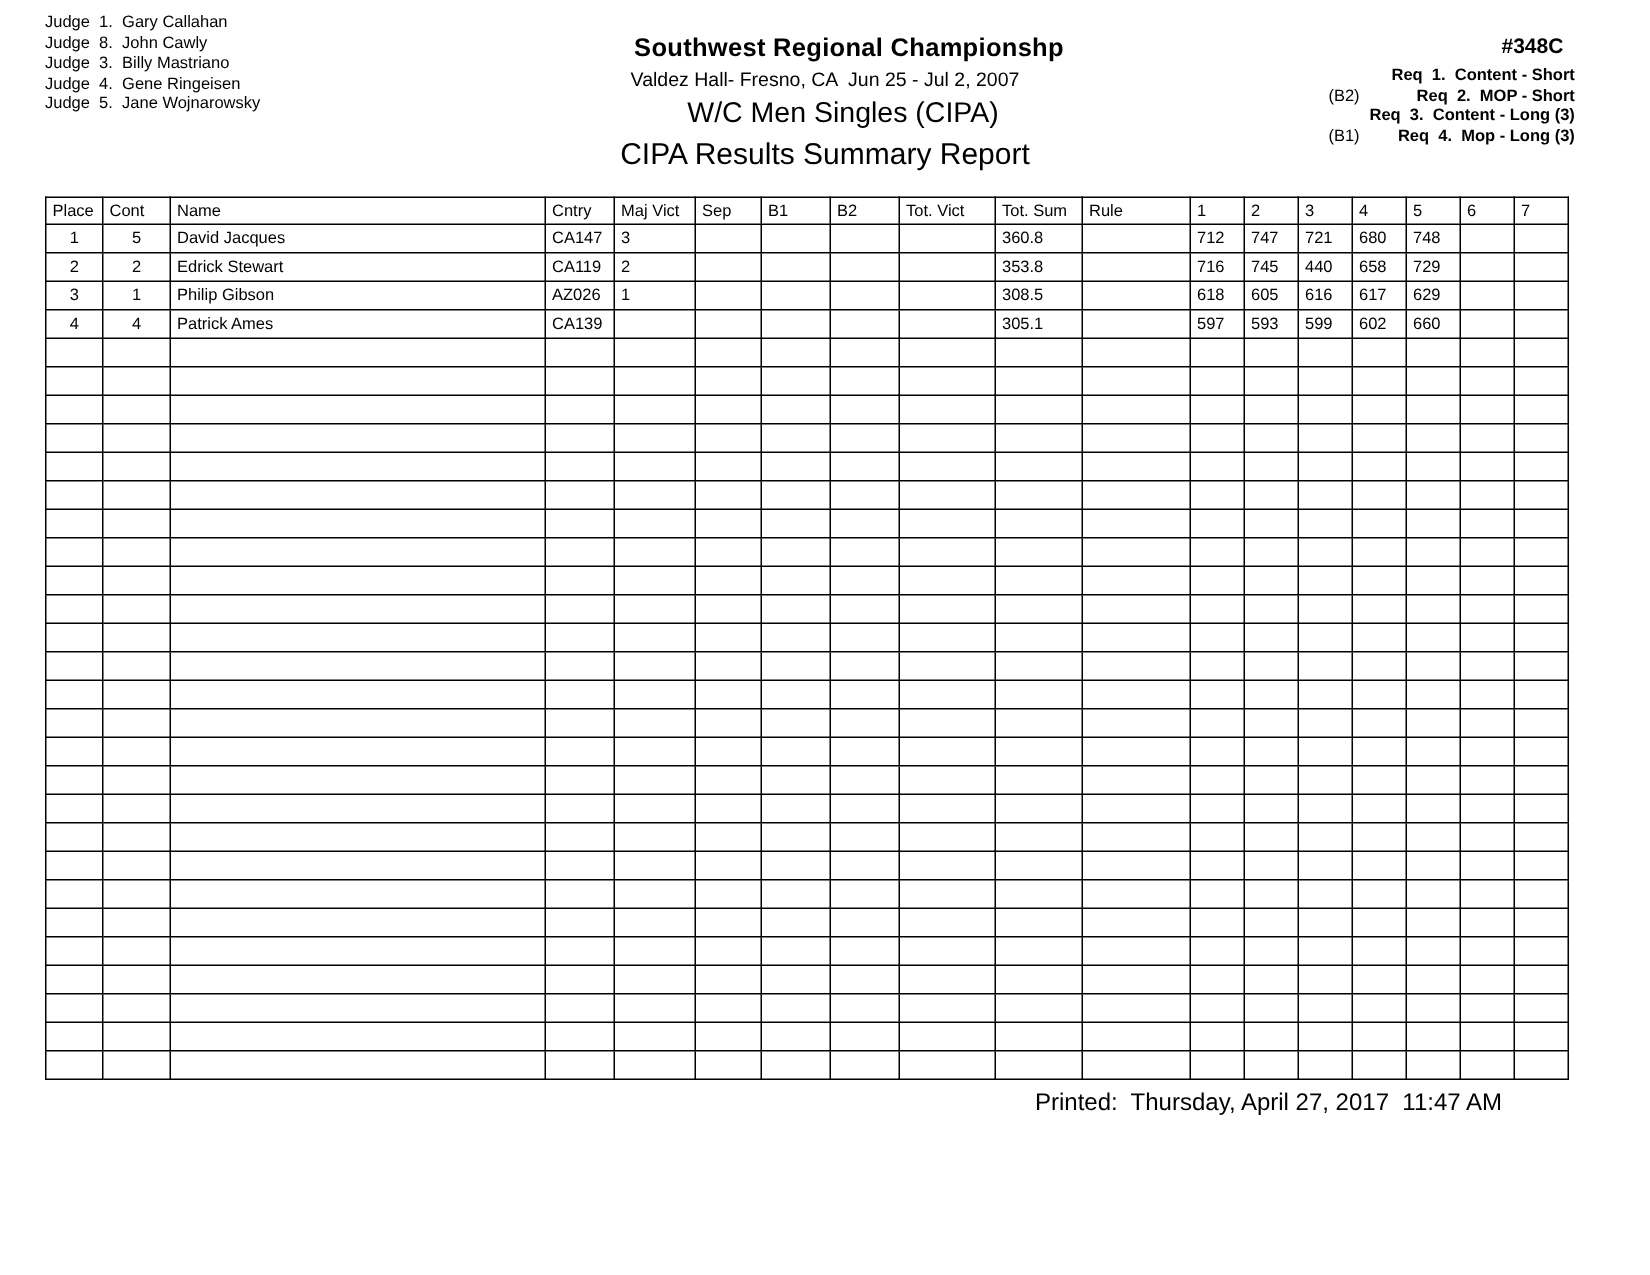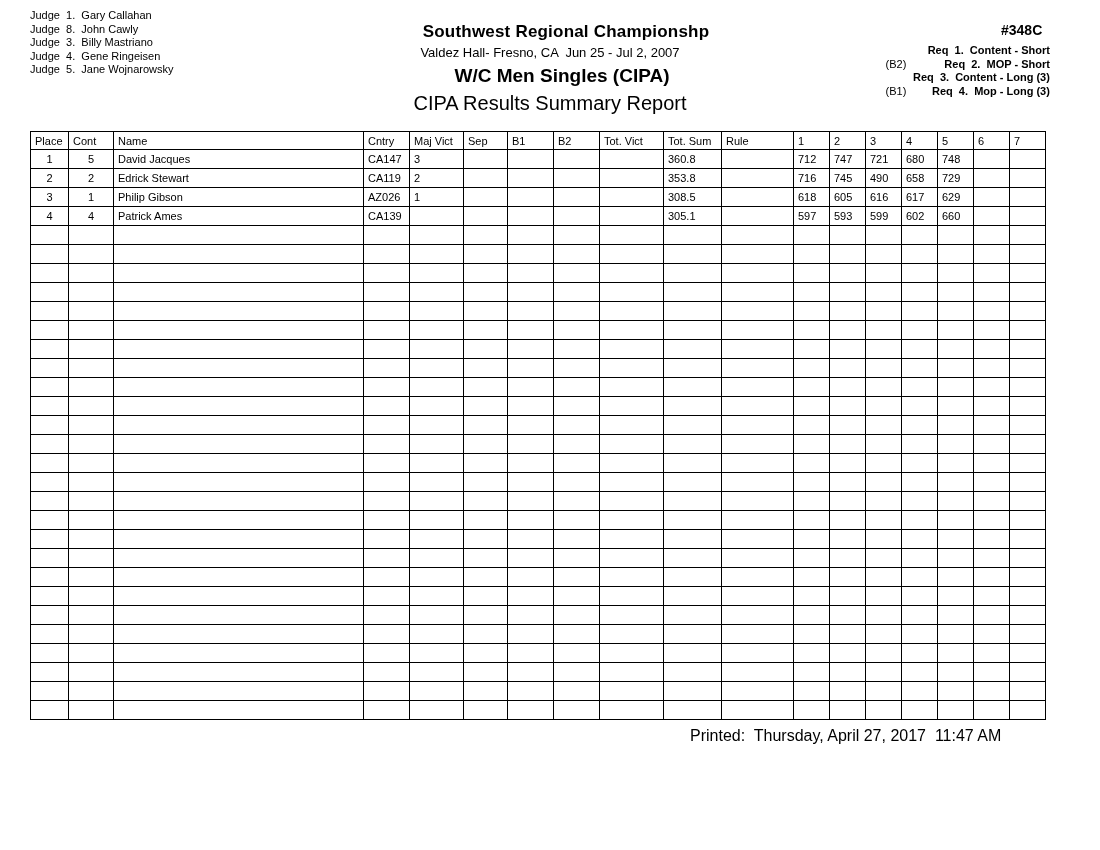--- a/index.html
+++ b/index.html
@@ -15,21 +15,21 @@
   }
 
   
   .judges { position: absolute; left: 30px; top: 9px; font-size: 11px; line-height: 13.5px; }
   .judge-line { white-space: pre; }
 
   
   .title-block { position: absolute; left: 0; right: 0; top: 22px; text-align: center; }
   .title   { font-size: 17px; font-weight: bold; letter-spacing: 0.2px; margin-left: 32px; }
   .venue   { font-size: 13px; margin-top: 3px; white-space: pre; }
-  .event   { font-size: 19px; font-weight: bold; margin-top: 5px; margin-left: 24px; }
+  .event   { font-size: 19px; font-weight: normal; margin-top: 5px; margin-left: 24px; }
   .report  { font-size: 20px; margin-top: 5px; }
 
   
   .req-block { position: absolute; left: 863px; top: 22px; font-size: 11px; margin-left: 20px; }
   .req-number { font-size: 14px; font-weight: bold; margin-left: 118px; margin-bottom: 6px; }
   .req-list {
     display: grid;
     grid-template-columns: 26px auto;
     column-gap: 4px;
     line-height: 13.5px;
@@ -152,21 +152,21 @@
           <td class="c3">CA119</td>
           <td class="c4">2</td>
           <td class="c5"></td>
           <td class="c6"></td>
           <td class="c7"></td>
           <td class="c8"></td>
           <td class="c9">353.8</td>
           <td class="c10"></td>
           <td class="c11">716</td>
           <td class="c12">745</td>
-          <td class="c13">490</td>
+          <td class="c13">440</td>
           <td class="c14">658</td>
           <td class="c15">729</td>
           <td class="c16"></td>
           <td class="c17"></td>
         </tr>
         <tr>
           <td class="c0">3</td>
           <td class="c1">1</td>
           <td class="c2">Philip Gibson</td>
           <td class="c3">AZ026</td>

